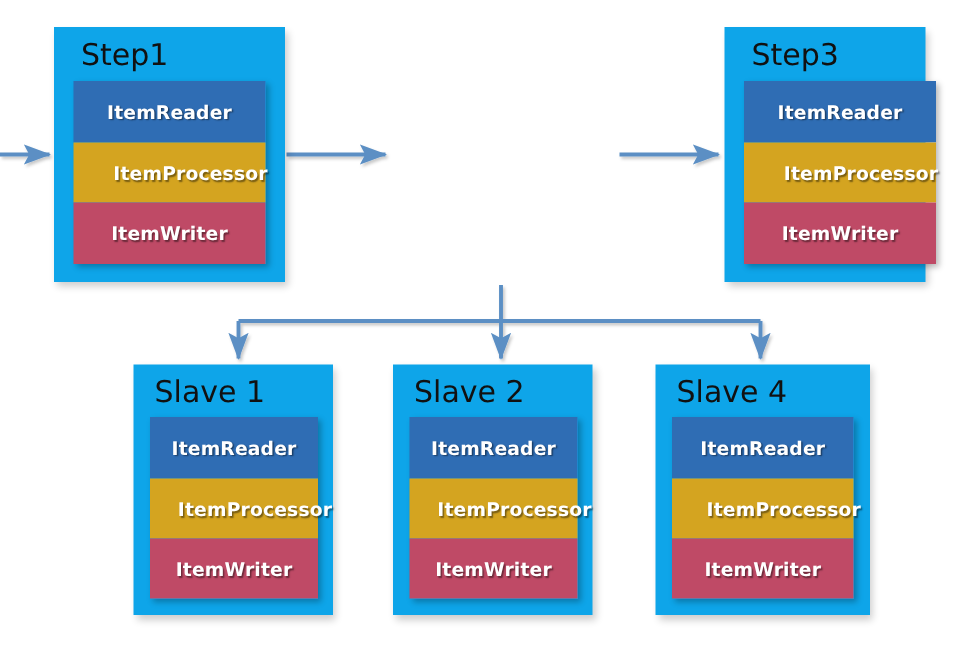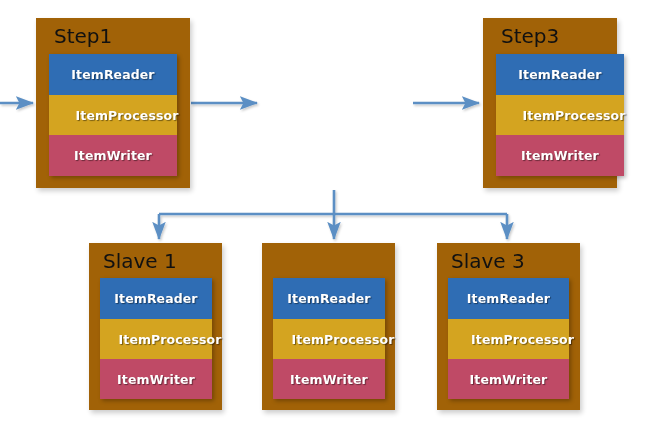--- a/index.html
+++ b/index.html
@@ -10,21 +10,21 @@
     overflow:hidden;
   }
   #canvas{
     position:relative;
     width:650px;height:430px;
     background:#ffffff;
   }
   
   .step-box{
     position:absolute;
-    background:#a16207;
+    background:#0ea5e9;
     box-sizing:border-box;
     box-shadow:2px 3px 5px rgba(0,0,0,0.20);
   }
   .step-title{
     position:absolute;
     left:0;right:0;
     top:6px;
     font-size:20px;
     font-weight:400;
     color:#111111;
@@ -131,29 +131,30 @@
   <div class="step-box" style="left:89px;top:243px;width:133px;height:167px;">
     <div class="step-title left-align" style="padding-left:14px;">Slave 1</div>
     <div class="bars" style="left:11px;top:35px;width:112px;height:121px;">
       <div class="bar bar-reader" style="height:41px;">ItemReader</div>
       <div class="bar bar-processor" style="height:40px;">ItemProcessor</div>
       <div class="bar bar-writer" style="height:40px;">ItemWriter</div>
     </div>
   </div>
 
   <div class="step-box" style="left:262px;top:243px;width:133px;height:167px;">
+    <div class="step-title left-align" style="padding-left:14px;">Slave 2</div>
     <div class="bars" style="left:11px;top:35px;width:112px;height:121px;">
       <div class="bar bar-reader" style="height:41px;">ItemReader</div>
       <div class="bar bar-processor" style="height:40px;">ItemProcessor</div>
       <div class="bar bar-writer" style="height:40px;">ItemWriter</div>
     </div>
   </div>
 
   <div class="step-box" style="left:437px;top:243px;width:143px;height:167px;">
-    <div class="step-title left-align" style="padding-left:14px;">Slave 3</div>
+    <div class="step-title left-align" style="padding-left:14px;">Slave 4</div>
     <div class="bars" style="left:11px;top:35px;width:121px;height:121px;">
       <div class="bar bar-reader" style="height:41px;">ItemReader</div>
       <div class="bar bar-processor" style="height:40px;">ItemProcessor</div>
       <div class="bar bar-writer" style="height:40px;">ItemWriter</div>
     </div>
   </div>
 
 </div>
 
 </body></html>

